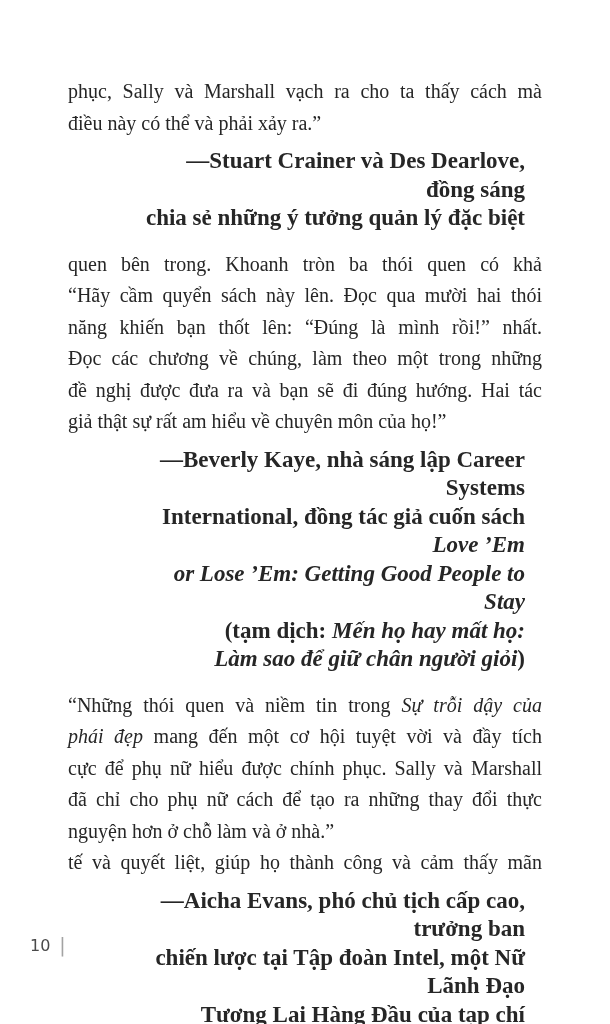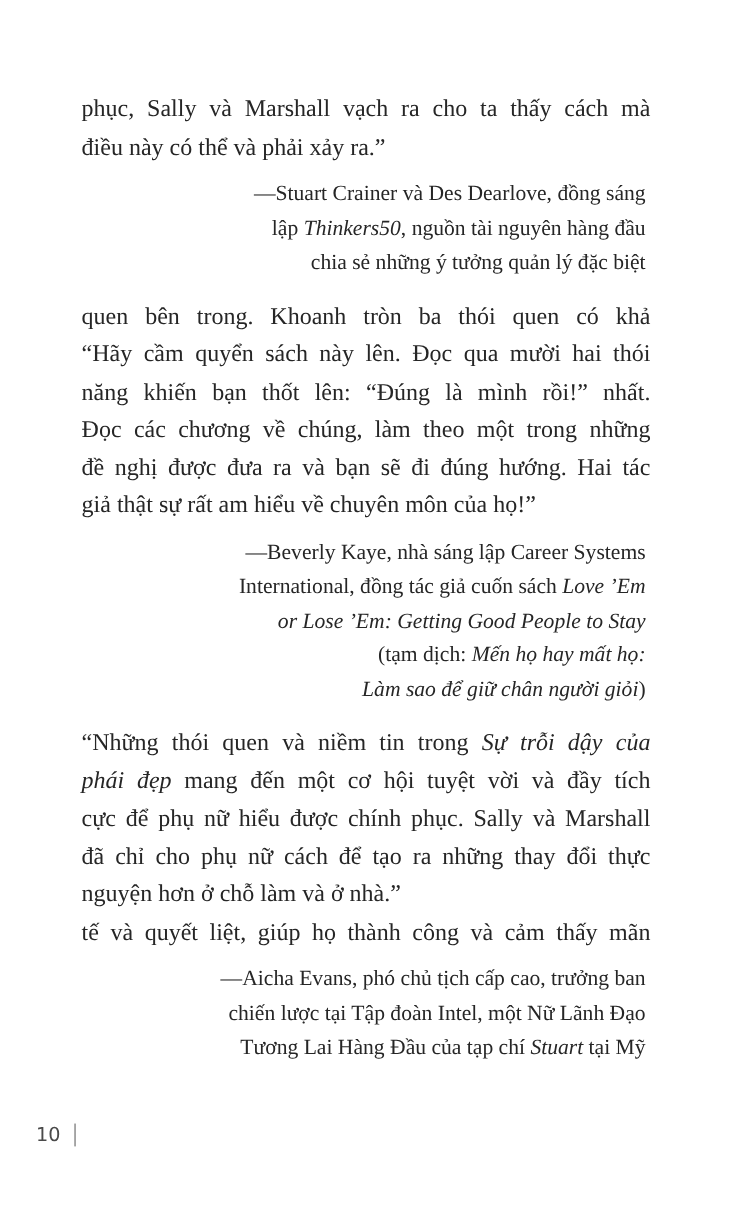--- a/index.html
+++ b/index.html
@@ -5,22 +5,22 @@
   html,body{margin:0;padding:0;background:#ffffff;}
   .page{
     position:relative;width:610px;height:1024px;background:#ffffff;overflow:hidden;
     color:#262626;font-family:"Liberation Serif","DejaVu Serif",serif;
   }
   .content{position:absolute;left:68px;top:76px;width:474px;}
   .quote{font-size:20px;line-height:31.5px;margin:0 0 8px 0;}
   .quote .jl{text-align:justify;text-align-last:justify;}
   .quote .ll{text-align:left;}
   .attr{
-    font-size:18px;line-height:28.5px;font-weight:400;
-    text-align:right;margin:0 4px 16px 0;padding-left:70px;
+    font-size:23px;line-height:28.5px;font-weight:700;
+    text-align:right;margin:0 17px 16px 0;padding-left:70px;
   }
   .it{font-style:italic;}
   .line{white-space:normal;}
   .footer{
     position:absolute;left:30px;top:934px;display:flex;align-items:center;gap:9px;
     font-family:"DejaVu Sans","Liberation Sans",sans-serif;font-size:16px;color:#4a4a4a;
   }
   .footer .bar{color:#a3a3a3;font-size:19px;}
 </style>
 </head>
@@ -29,21 +29,20 @@
 <div class="page">
   <div class="content">
 
     <div class="quote">
       <div class="line jl"><span>phục, Sally và Marshall vạch ra cho ta thấy cách mà</span></div>
       <div class="line ll"><span>điều này có thể và phải xảy ra.”</span></div>
     </div>
 
     <div class="attr">
       <div class="line"><span>—Stuart Crainer và Des Dearlove, đồng sáng</span></div>
-      <div class="line"><span>lập </span><span class="it">Thinkers50</span><span>, nguồn tài nguyên hàng đầu</span></div>
       <div class="line"><span>chia sẻ những ý tưởng quản lý đặc biệt</span></div>
     </div>
 
     <div class="quote">
       <div class="line jl"><span>quen bên trong. Khoanh tròn ba thói quen có khả</span></div>
       <div class="line jl"><span>“Hãy cầm quyển sách này lên. Đọc qua mười hai thói</span></div>
       <div class="line jl"><span>năng khiến bạn thốt lên: “Đúng là mình rồi!” nhất.</span></div>
       <div class="line jl"><span>Đọc các chương về chúng, làm theo một trong những</span></div>
       <div class="line jl"><span>đề nghị được đưa ra và bạn sẽ đi đúng hướng. Hai tác</span></div>
       <div class="line ll"><span>giả thật sự rất am hiểu về chuyên môn của họ!”</span></div>

